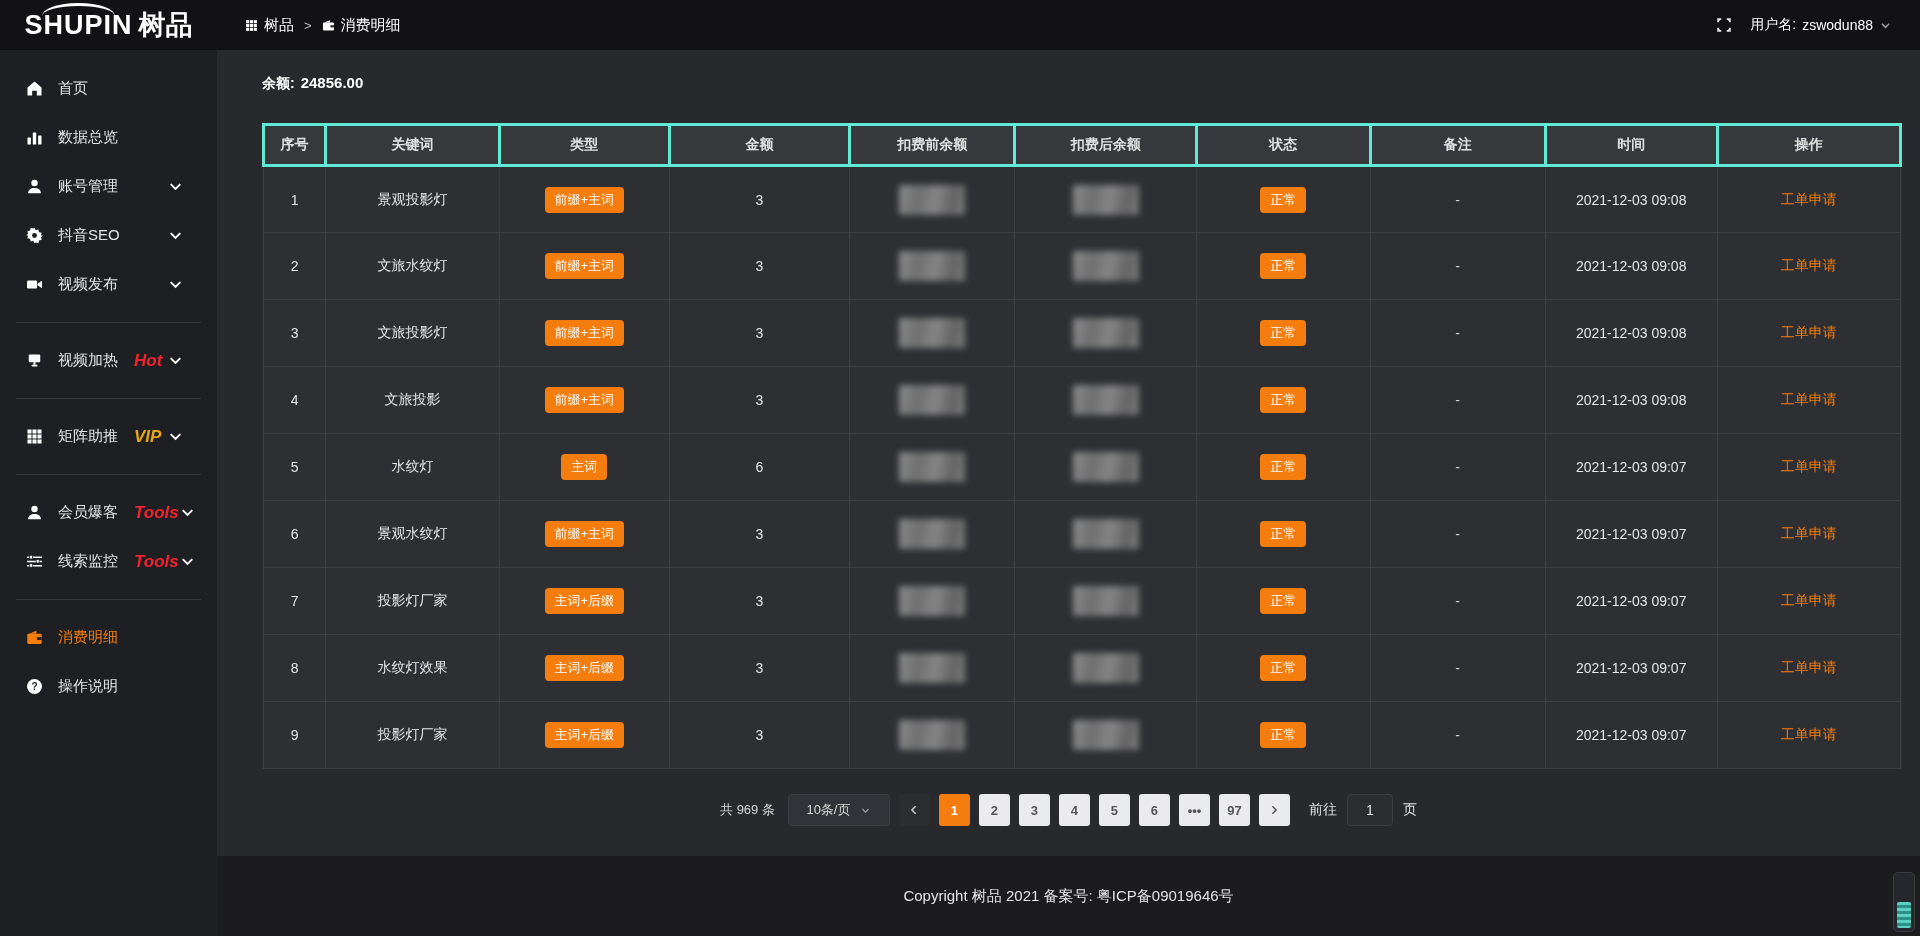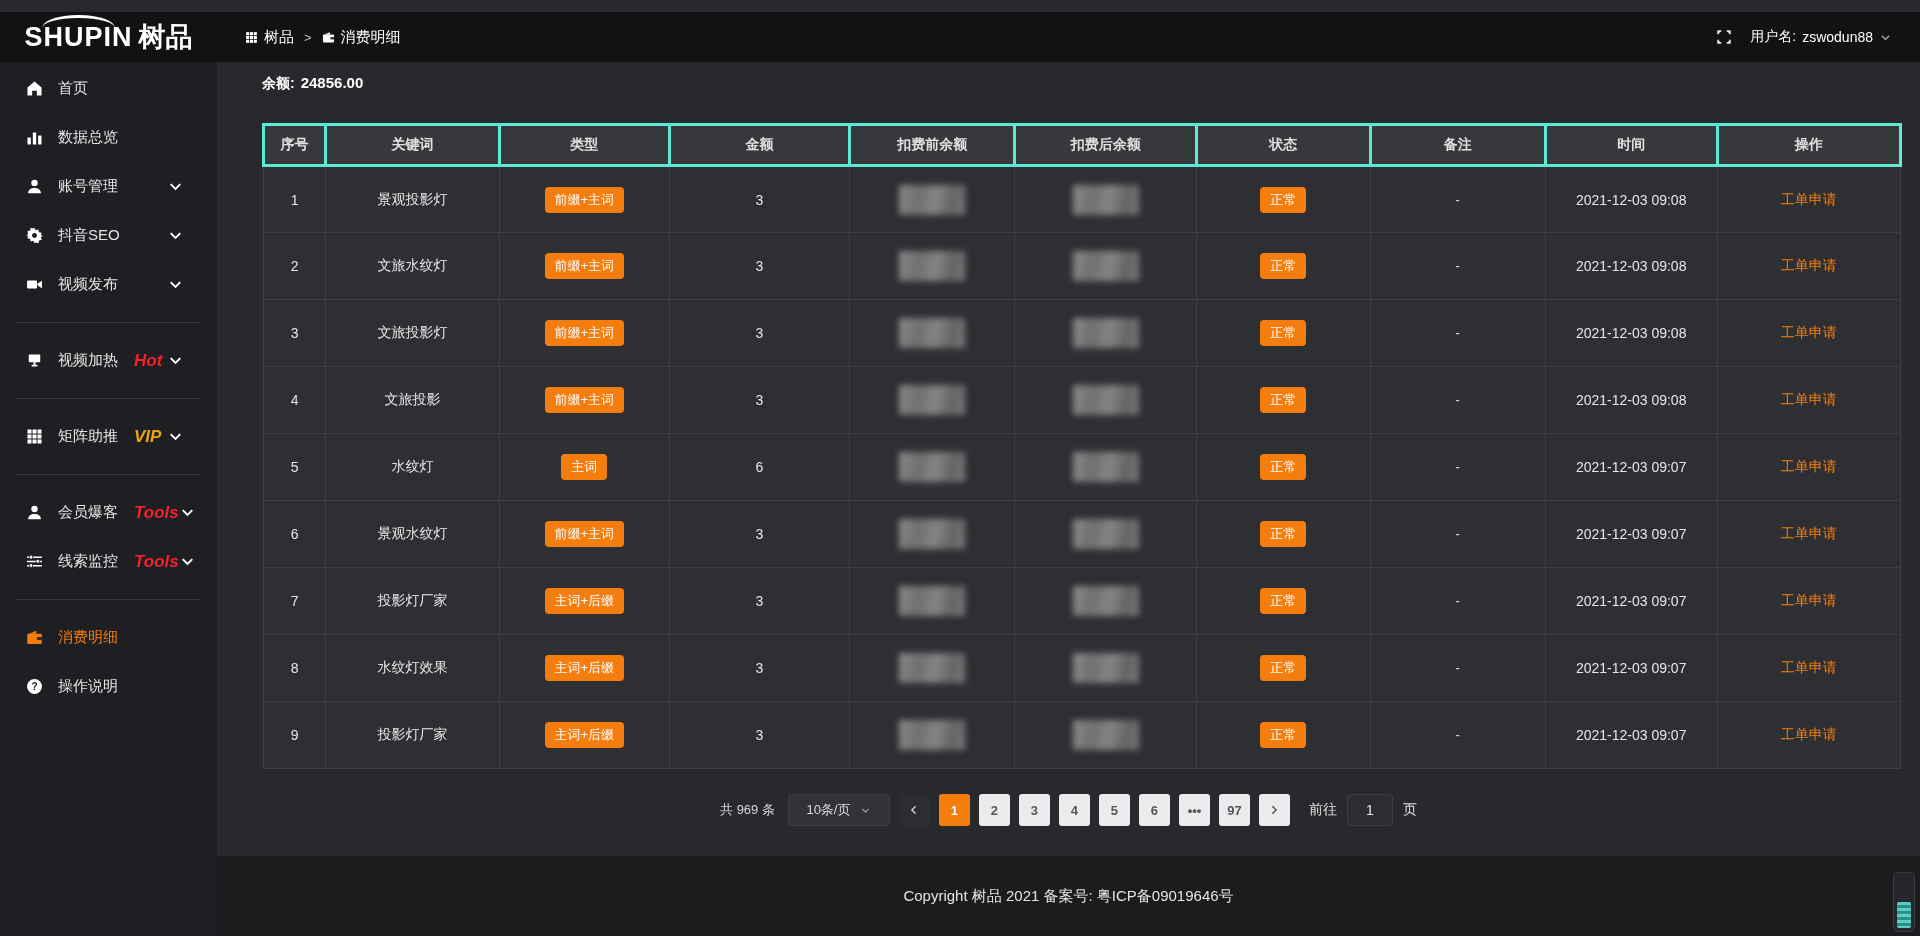--- a/index.html
+++ b/index.html
@@ -1,20 +1,20 @@
 <!DOCTYPE html>
 <html><head>
 <meta charset="utf-8">
 <style>
   * { margin:0; padding:0; box-sizing:border-box; }
   html,body { width:1920px; height:936px; overflow:hidden; background:#28292c;
     font-family:"Liberation Sans","DejaVu Sans",sans-serif; }
 
   
-  .topbar { position:absolute; left:0; top:12px; width:1920px; height:50px;
+  .topbar { position:absolute; left:0; top:0; width:1920px; height:50px;
     background:#121214; display:flex; align-items:center; z-index:5; }
   .logo { width:217px; height:50px; display:flex; align-items:center; justify-content:center;
     gap:6px; color:#fff; }
   .logo-en { font-size:27px; font-weight:bold; letter-spacing:1px; position:relative; }
   .logo-en:before { content:""; position:absolute; left:18px; right:18px; top:-7px; height:10px;
     border-top:3px solid #fff; border-radius:50%/100% 100% 0 0; }
   .logo-cn { font-size:27px; font-weight:bold; }
   .breadcrumb { display:flex; align-items:center; margin-left:28px; gap:10px; color:#fff; font-size:15px; }
   .bc-item { display:flex; align-items:center; gap:6px; cursor:pointer; }
   .bc-sep { color:#bfbfbf; font-size:13px; }

